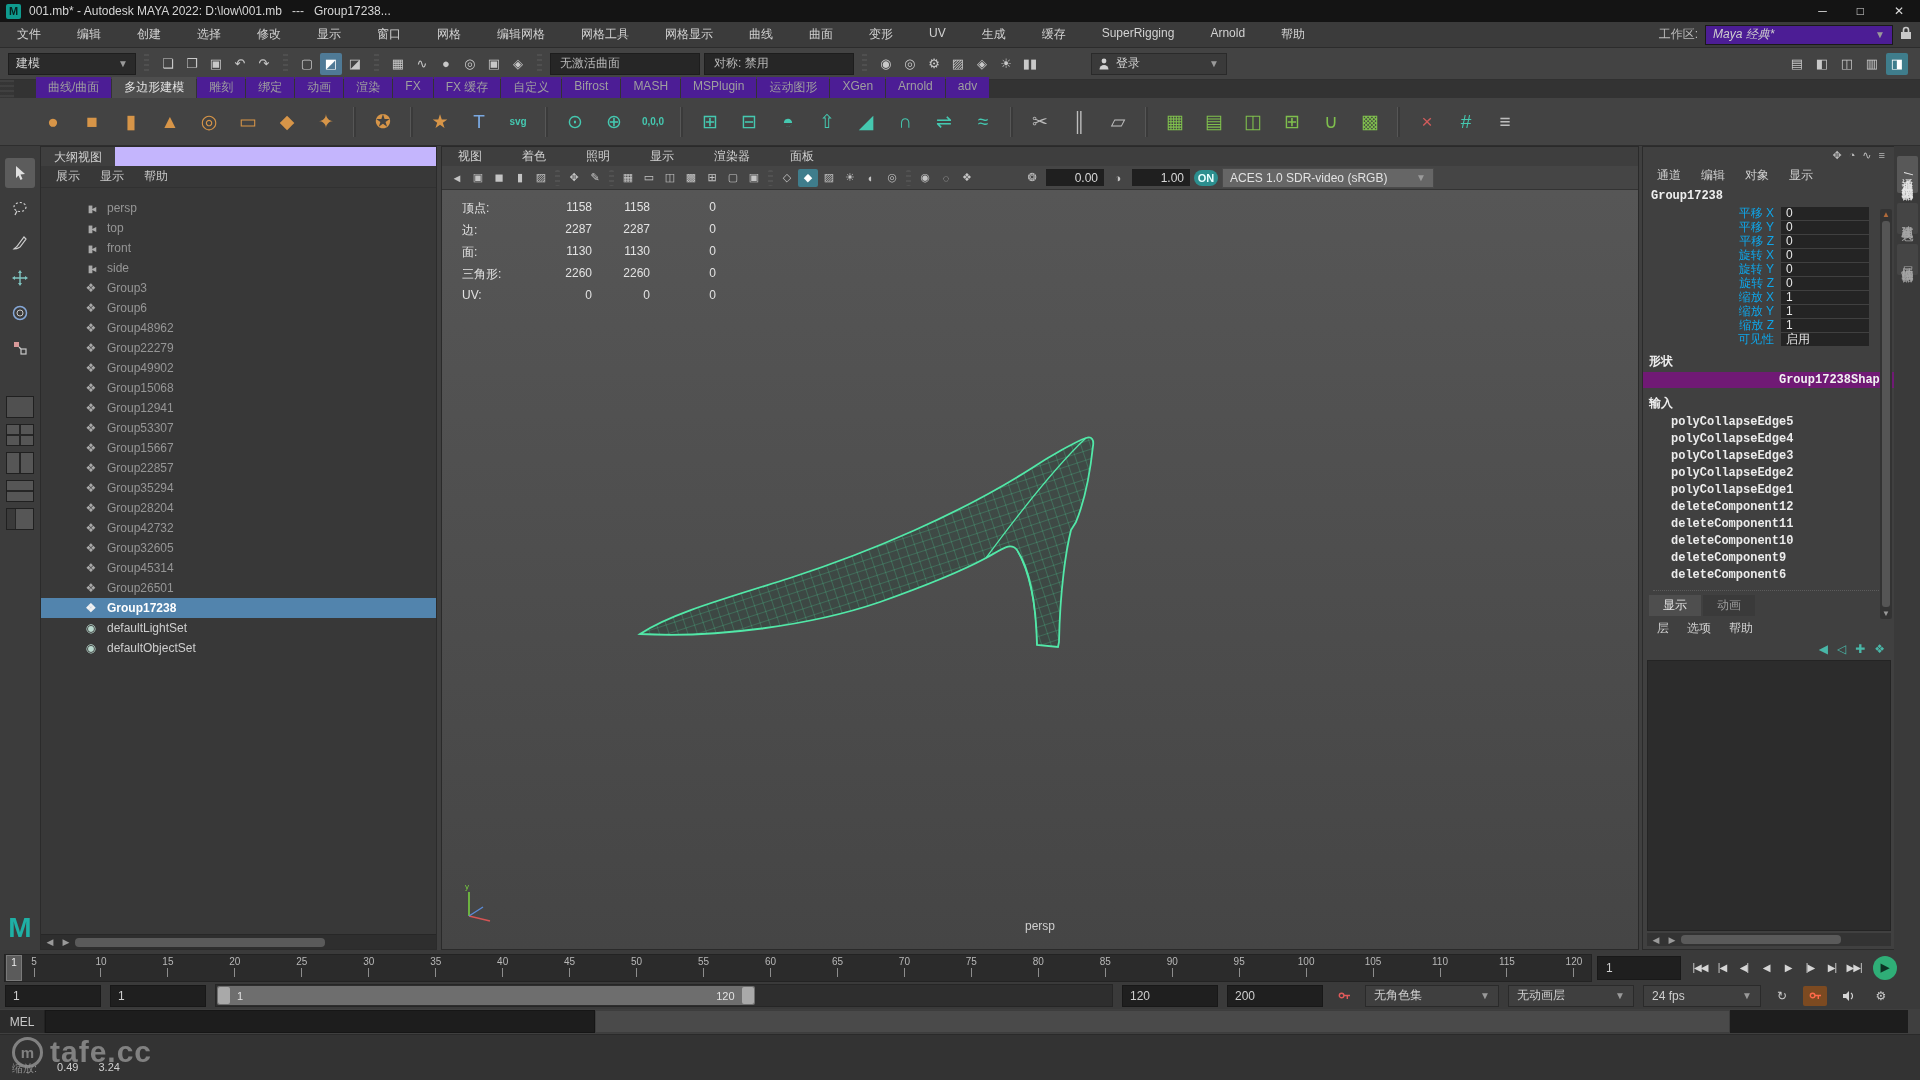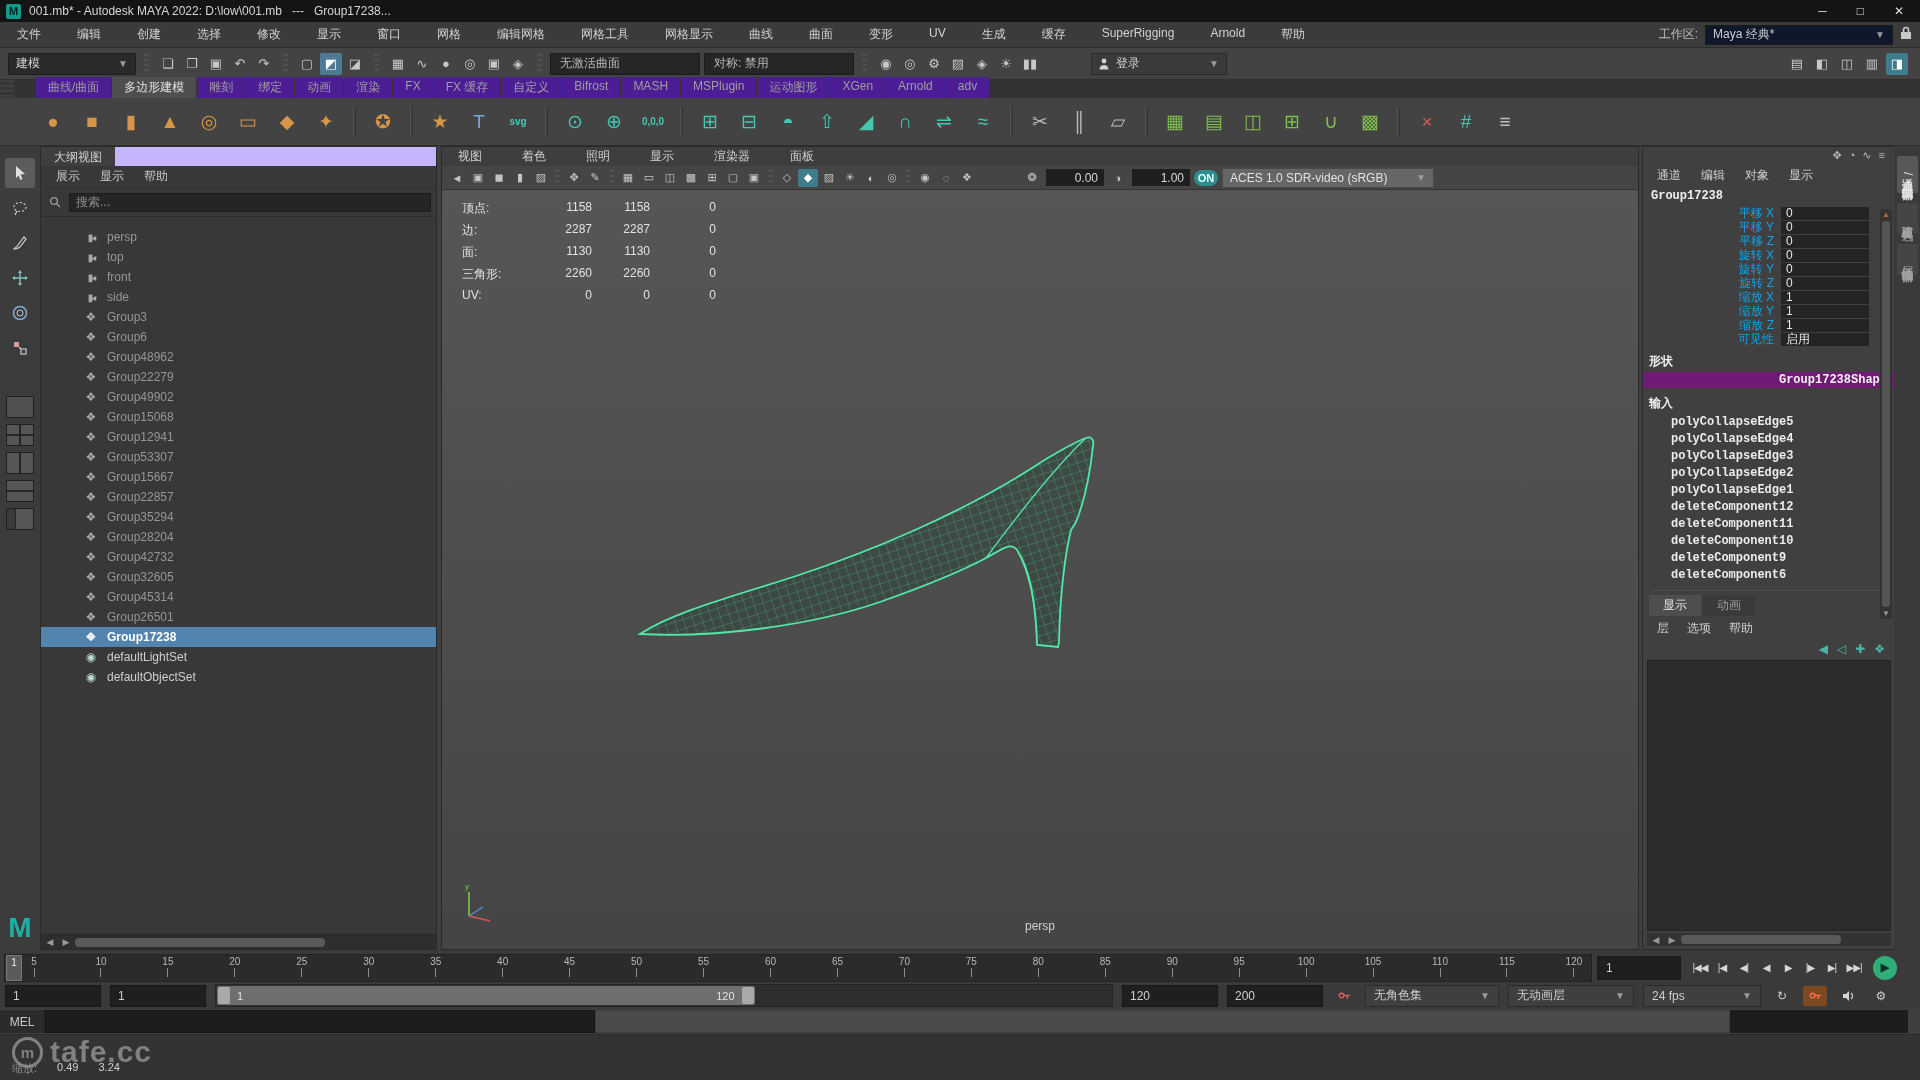--- a/index.html
+++ b/index.html
@@ -13,22 +13,22 @@
   .title-text{color:#d6d6d6;white-space:pre;}
   .win-controls{margin-left:auto;display:flex;gap:30px;padding-right:10px;color:#dddddd;font-size:12px;}
   .win-controls span{cursor:default;}
   
   .menubar{position:absolute;left:0;top:22px;right:0;height:25px;background:#3b3b3b;
            border-bottom:1px solid #2c2c2c;display:flex;align-items:center;padding:0 8px;}
   .menu-items{display:flex;gap:18px;}
   .menu-item{padding:3px 9px;color:#d2d2d2;white-space:nowrap;}
   .workspace{margin-left:auto;display:flex;align-items:center;gap:7px;}
   .ws-label{color:#bdbdbd;}
-  .ws-select{width:172px;height:18px;background:#0f172a;border:1px solid #1a1a1a;display:flex;
-             align-items:center;justify-content:space-between;padding:0 7px;color:#cfcfcf;}
+  .ws-select{width:172px;height:18px;background:#4c1d95;border:1px solid #1a1a1a;display:flex;
+             align-items:center;justify-content:space-between;padding:0 7px;color:#cfcfcf;font-style:italic;}
   .caret{color:#9a9a9a;font-size:10px;}
   
   .statusline{position:absolute;left:0;top:48px;right:0;height:31px;background:#434343;
               border-bottom:1px solid #303030;display:flex;align-items:center;gap:4px;padding:0 8px;}
   .sl-select{width:112px;height:20px;background:#2a2a2a;border:1px solid #1e1e1e;display:flex;
              align-items:center;justify-content:space-between;padding:0 7px;color:#cfcfcf;}
   .sl-group{display:flex;align-items:center;gap:2px;}
   .sl-icon{width:22px;height:22px;display:flex;align-items:center;justify-content:center;
            color:#c8c8c8;font-size:13px;border-radius:2px;}
   .sl-icon.active{background:#4f7a96;color:#ffffff;}
@@ -571,29 +571,20 @@
   <div class="outliner">
     <div class="ol-tabstrip">
       <span class="ol-tab">大纲视图</span>
     </div>
     <div class="ol-menus">
 
     <span class="ol-menu">展示</span>
         <span class="ol-menu">显示</span>
         <span class="ol-menu">帮助</span>
       </div>
-    <div class="ol-search">
-      <span class="ol-filter">
-        <svg width="12" height="12" viewBox="0 0 12 12">
-            <circle cx="5" cy="5" r="3.4" fill="none" stroke="#9f9f9f" stroke-width="1.3"></circle>
-            <path d="M7.6 7.6 L11 11" stroke="#9f9f9f" stroke-width="1.3"></path>
-          </svg>
-      </span>
-      <div class="ol-search-input">搜索...</div>
-    </div>
     <div class="ol-list">
 
     <div class="ol-row dim">
         <span class="ol-icon t-camera"></span>
         <span>persp</span>
       </div>
         <div class="ol-row dim">
         <span class="ol-icon t-camera"></span>
         <span>top</span>
       </div>

